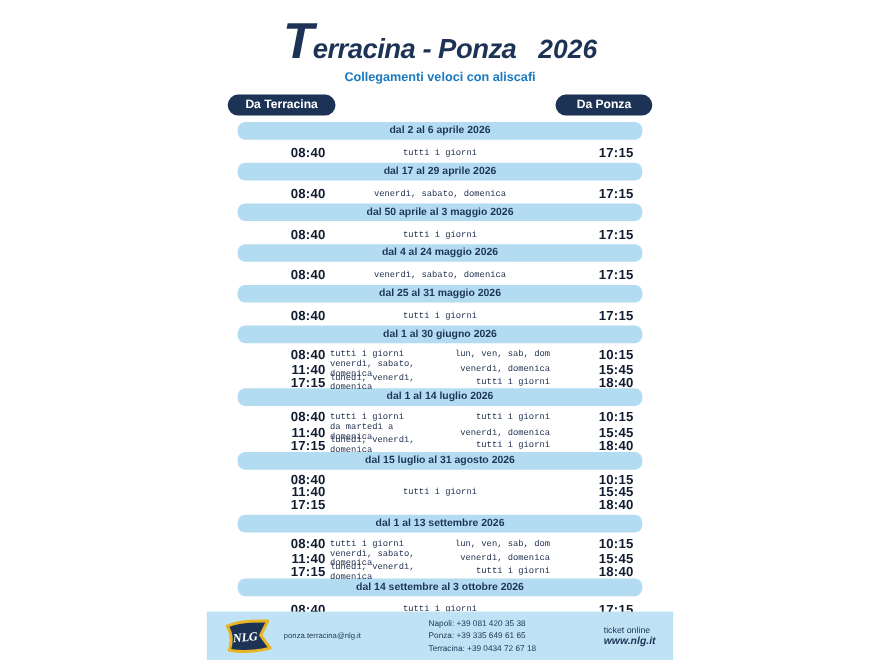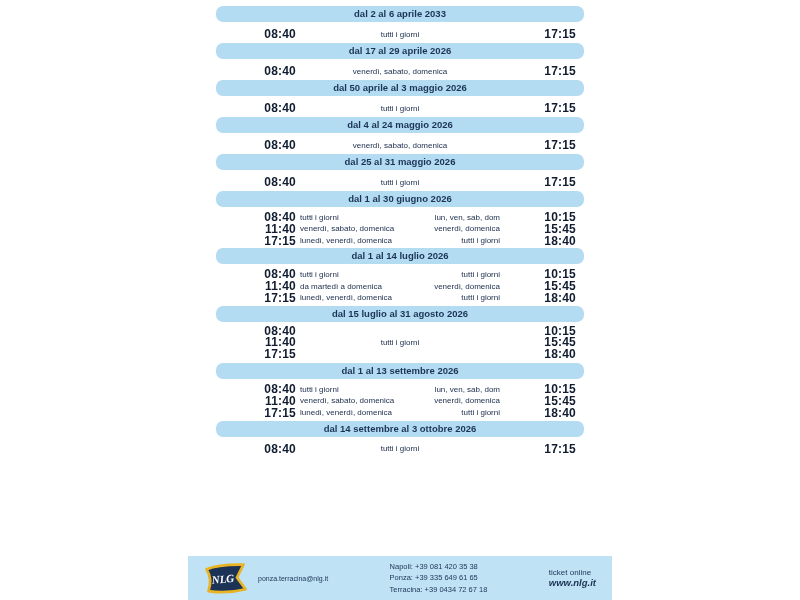--- a/index.html
+++ b/index.html
@@ -29,21 +29,21 @@
 
   
   .sections { padding-top:6px; }
   .section { margin-bottom:3px; }
   .band {
     margin:0 28px; background:var(--bandblue); border-radius:7px;
     height:16px; line-height:16px; text-align:center;
     color:var(--navy); font-size:9.5px; font-weight:bold;
   }
   .time { font-weight:bold; font-size:12px; color:var(--timedark); text-align:right; letter-spacing:0.2px; }
-  .days { font-size:8px; color:var(--daynavy); }
+  .days { font-size:8px; color:var(--daynavy);font-family:Liberation Mono, monospace; }
 
   .row-single {
     display:grid; grid-template-columns:72px 1fr 72px; align-items:center;
     padding:5px 36px 0; height:13px;
   }
   .row-single .days { text-align:center; }
 
   .row-multi {
     display:grid; grid-template-columns:72px 1fr 1fr 72px; align-items:center;
     padding:0 36px; height:11.8px;
@@ -72,24 +72,34 @@
   .ticket-block { text-align:left; color:var(--navy); }
   .ticket-label { font-size:8px; }
   .website { font-size:9.5px; font-weight:bold; font-style:italic; }
 </style>
 </head>
 <body>
 
 <div class="canvas">
   <div class="flyer">
 
+    <div class="header">
+      <div class="title-line">
+        <span class="title-initial">T</span><span class="title-rest">erracina - Ponza</span><span class="title-year">2026</span>
+      </div>
+      <div class="subtitle">Collegamenti veloci con aliscafi</div>
+      <div class="buttons-row">
+        <div class="pill left">Da Terracina</div>
+        <div class="pill right">Da Ponza</div>
+      </div>
+    </div>
 
     <div class="sections">
         <div class="section">
-          <div class="band">dal 2 al 6 aprile 2033</div>
+          <div class="band">dal 2 al 6 aprile 2026</div>
           <div class="row-single">
             <div class="time">08:40</div>
             <div class="days">tutti i giorni</div>
             <div class="time">17:15</div>
           </div>
         </div>
         <div class="section">
           <div class="band">dal 17 al 29 aprile 2026</div>
           <div class="row-single">
             <div class="time">08:40</div>

